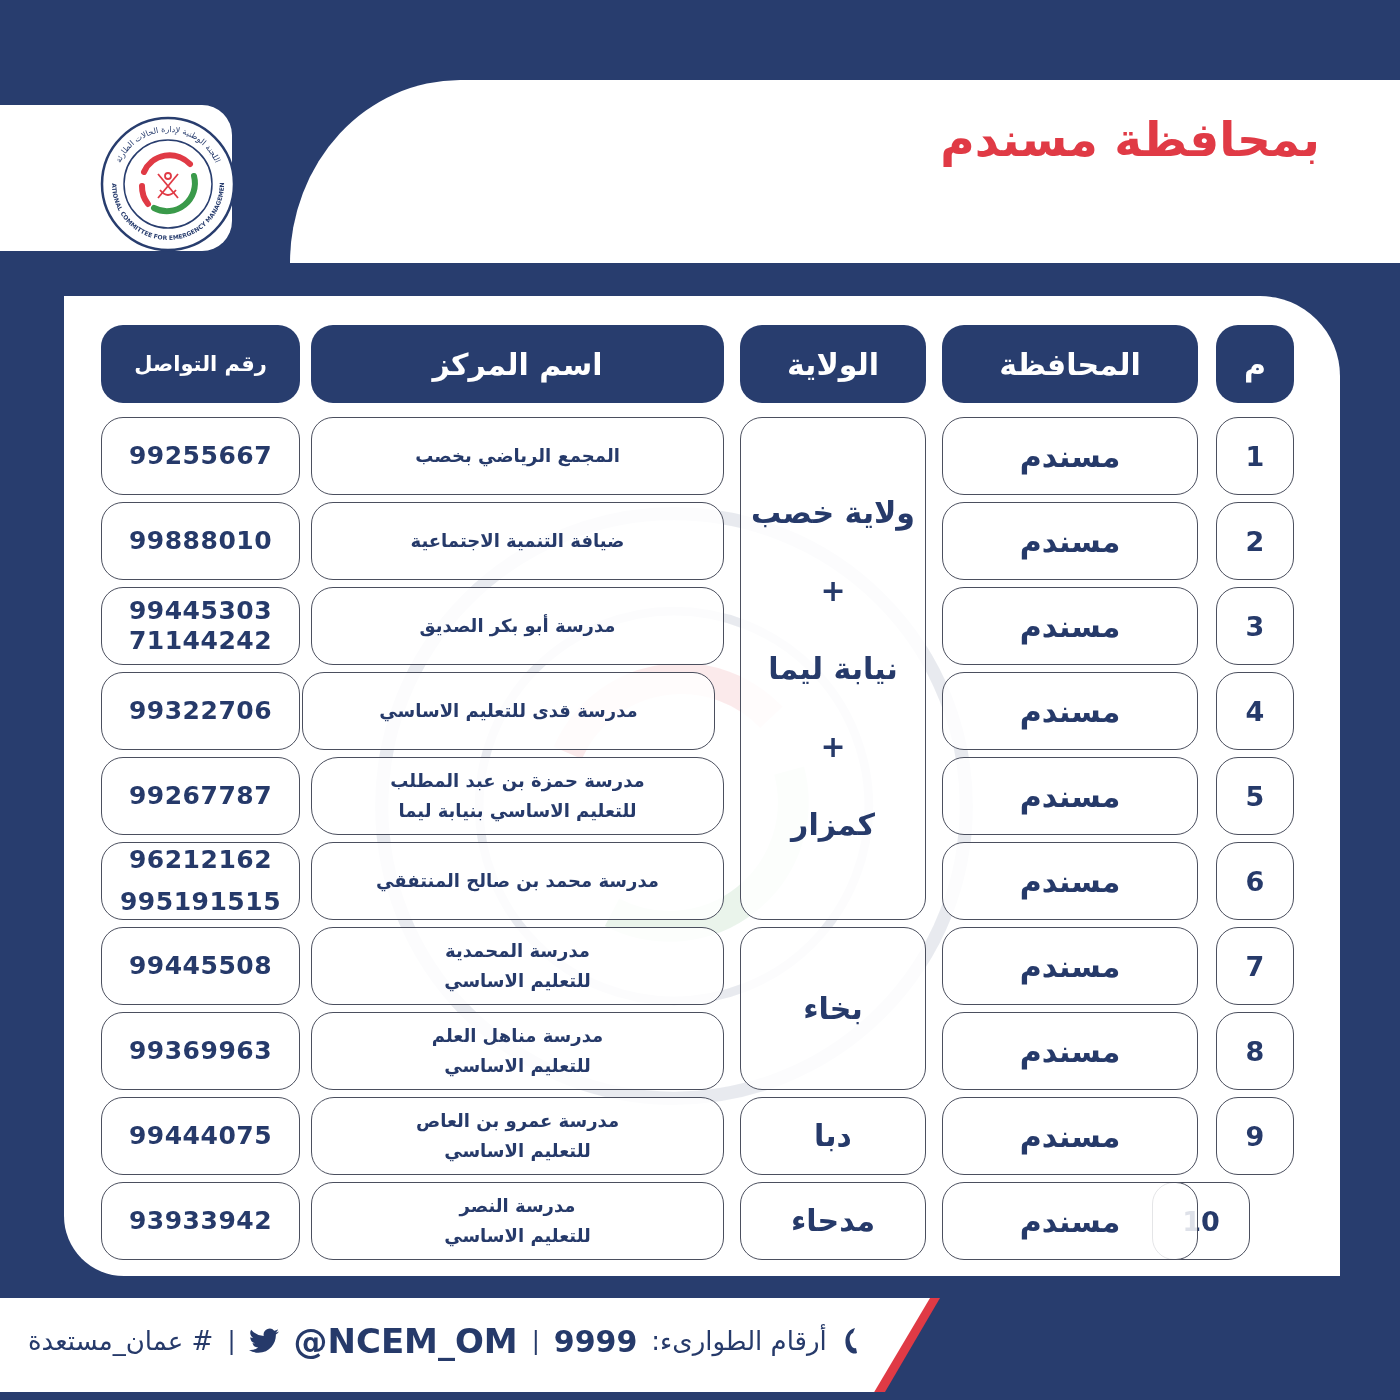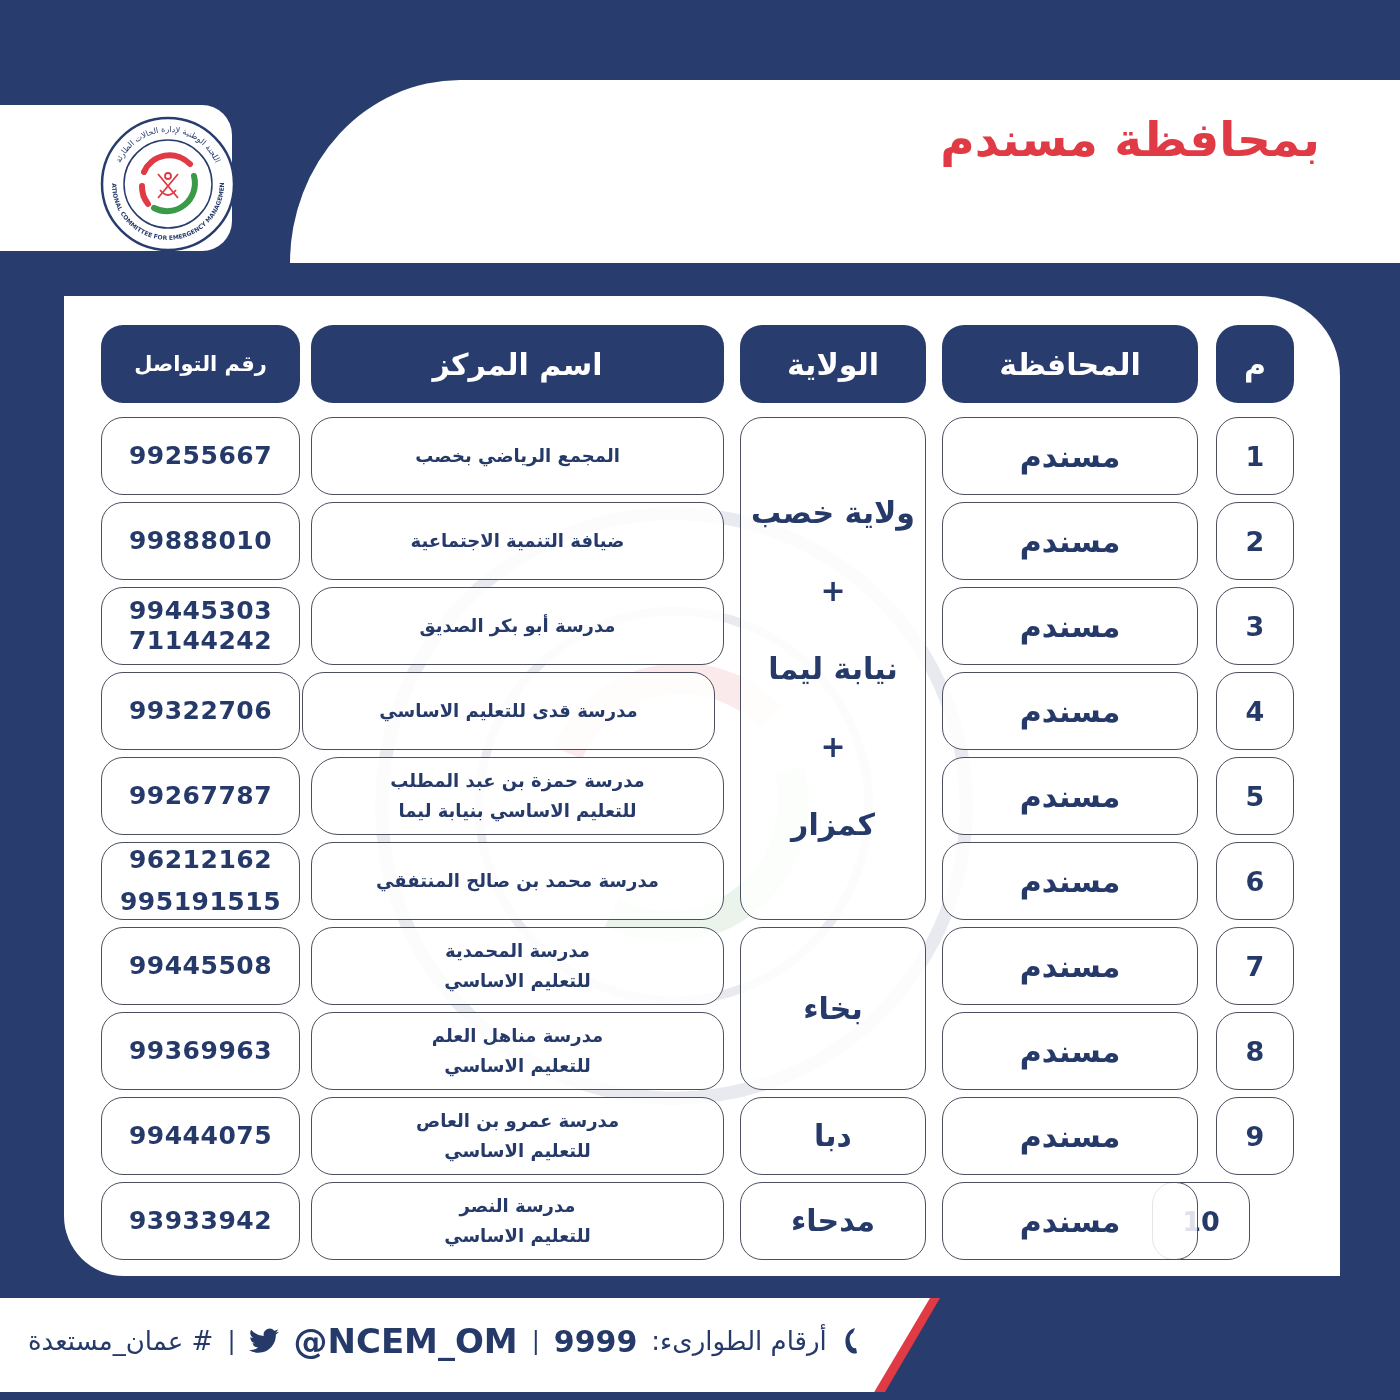--- a/index.html
+++ b/index.html
@@ -256,21 +256,21 @@
     </div>
     <div class="cell phone" style="left: 101px; top: 1012px; width: 199px; height: 78px; flex-direction: column;">
       <span>99369963</span>
     </div>
     <div class="cell num" style="left: 1216px; top: 1097px; width: 78px; height: 78px; flex-direction: column;">
       <span>9</span>
     </div>
     <div class="cell gov" style="left: 942px; top: 1097px; width: 256px; height: 78px; flex-direction: column;">
       <span>مسندم</span>
     </div>
-    <div class="cell center-name" style="left: 311px; top: 1097px; width: 413px; height: 78px; flex-direction: column;">
+    <div class="cell center-name" style="left: 311px; top: 1097px; width: 413px; height: 78px; flex-direction: column; border-radius: 23px;">
       <span>مدرسة عمرو بن العاص</span>
       <span>للتعليم الاساسي</span>
     </div>
     <div class="cell phone" style="left: 101px; top: 1097px; width: 199px; height: 78px; flex-direction: column;">
       <span>99444075</span>
     </div>
     <div class="cell num" style="left: 1152px; top: 1182px; width: 98px; height: 78px; flex-direction: column;">
       <span>10</span>
     </div>
     <div class="cell gov" style="left: 942px; top: 1182px; width: 256px; height: 78px; flex-direction: column;">

